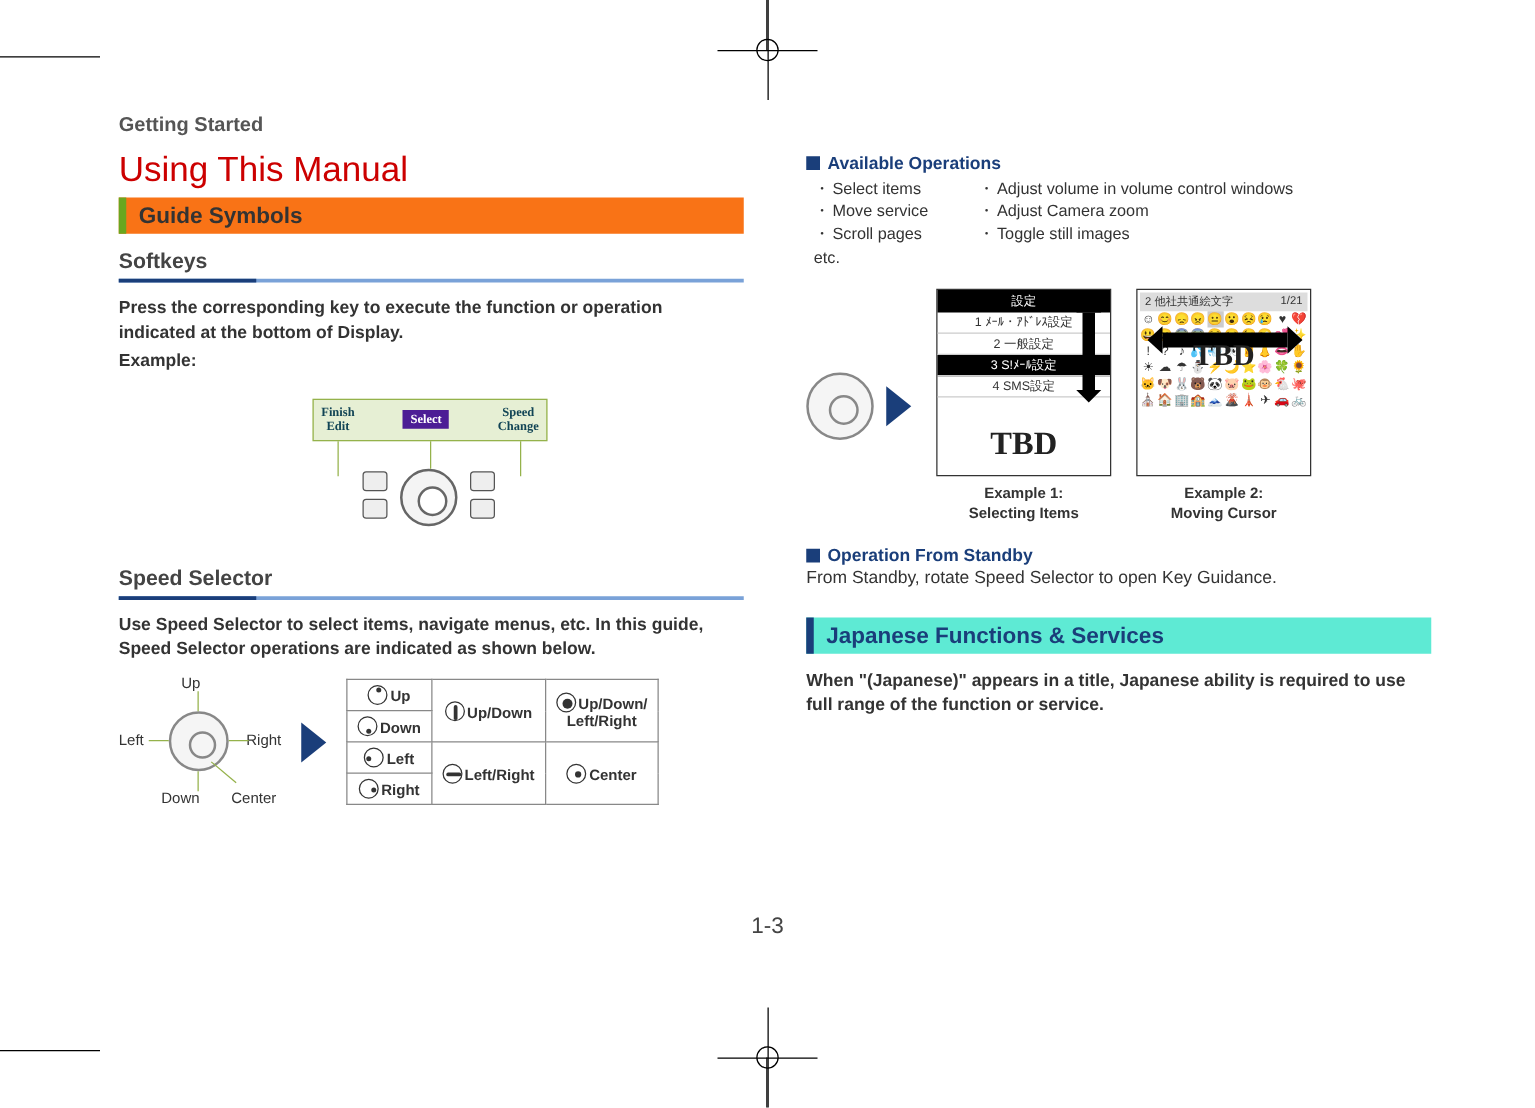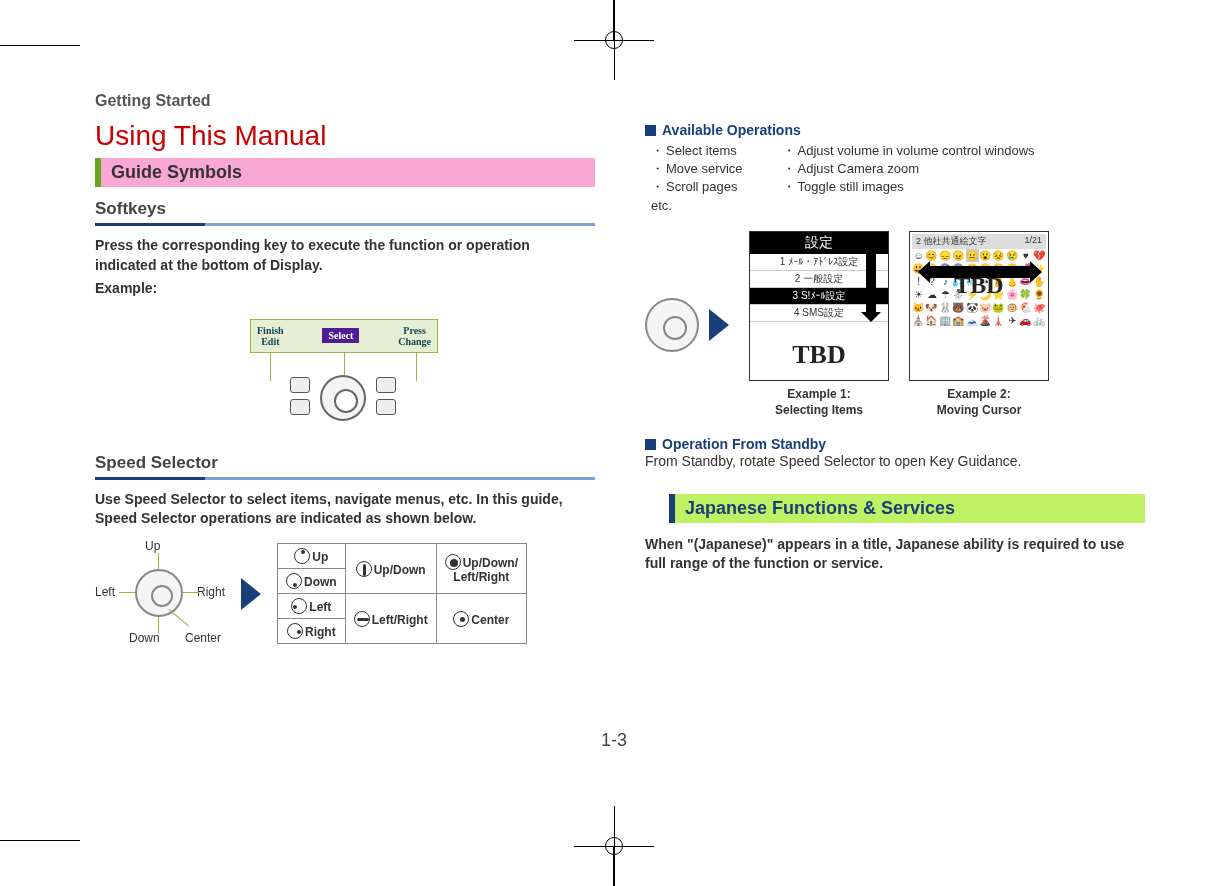--- a/index.html
+++ b/index.html
@@ -54,33 +54,32 @@
       color: #555;
       margin-bottom: 8px;
     }
     .section-title {
       color: #c00;
       font-size: 28px;
       font-weight: normal;
       margin: 10px 0 6px;
     }
     .subheader {
-      background: #f9a8d4;
+      background: #f97316;
       border-left: 6px solid #6aa61f;
       padding: 4px 10px;
       font-size: 18px;
       font-weight: bold;
       color: #333;
       margin: 4px 0 12px;
     }
     .subheader.navy {
-      background: #bef264;
+      background: #5eead4;
       border-left: 6px solid #1a3e7a;
       color: #1a3e7a;
-      margin-left: 24px;
     }
     .h3 {
       font-size: 17px;
       font-weight: bold;
       color: #444;
       margin-top: 10px;
       margin-bottom: 0;
     }
     .h3-underline {
       height: 3px;
@@ -277,21 +276,21 @@
     .phone-screen {
       width: 140px;
       height: 150px;
       border: 1px solid #333;
       position: relative;
       background: #fff;
     }
     .phone-screen .titlebar {
       background: #000;
       color: #fff;
-      font-size: 14px;
+      font-size: 10px;
       text-align: center;
       padding: 2px 12px;
     }
     .phone-screen .row {
       font-size: 10px;
       padding: 1px 4px;
       border-bottom: 1px solid #ccc;
       white-space: nowrap;
       overflow: hidden;
     }
@@ -410,21 +409,21 @@
     <div class="body-bold">Example:</div>
 
     <div class="illus illus-softkeys">
       <div class="softkey-bar">
         <div class="seg">
           <div>Finish</div>
           <div>Edit</div>
         </div>
         <div class="seg" style="background:#4c1d95;color:#fff;padding:2px 6px;">Select</div>
         <div class="seg">
-          <div>Press</div>
+          <div>Speed</div>
           <div>Change</div>
         </div>
       </div>
       <div class="leader" style="left:70px;top:48px;height:28px"></div>
       <div class="leader" style="left:144px;top:48px;height:22px"></div>
       <div class="leader" style="left:216px;top:48px;height:28px"></div>
       <div class="side-btn l1"></div>
       <div class="side-btn l2"></div>
       <div class="dpad big"></div>
       <div class="side-btn r1"></div>

